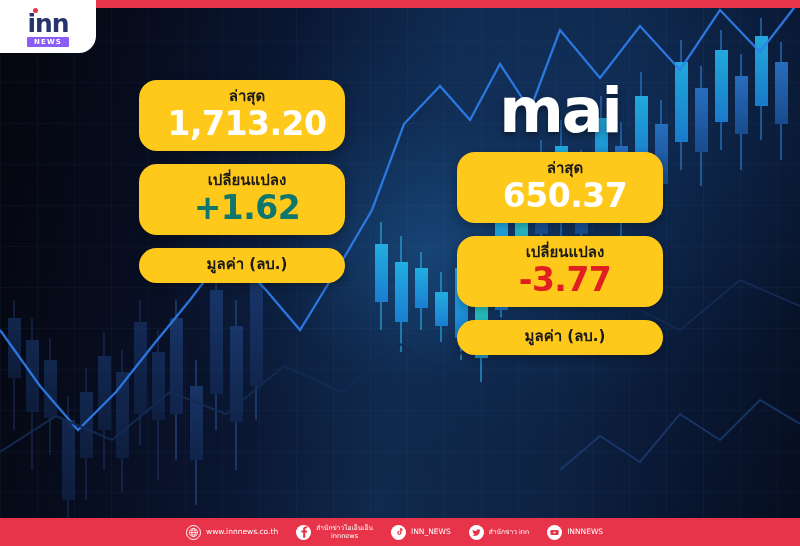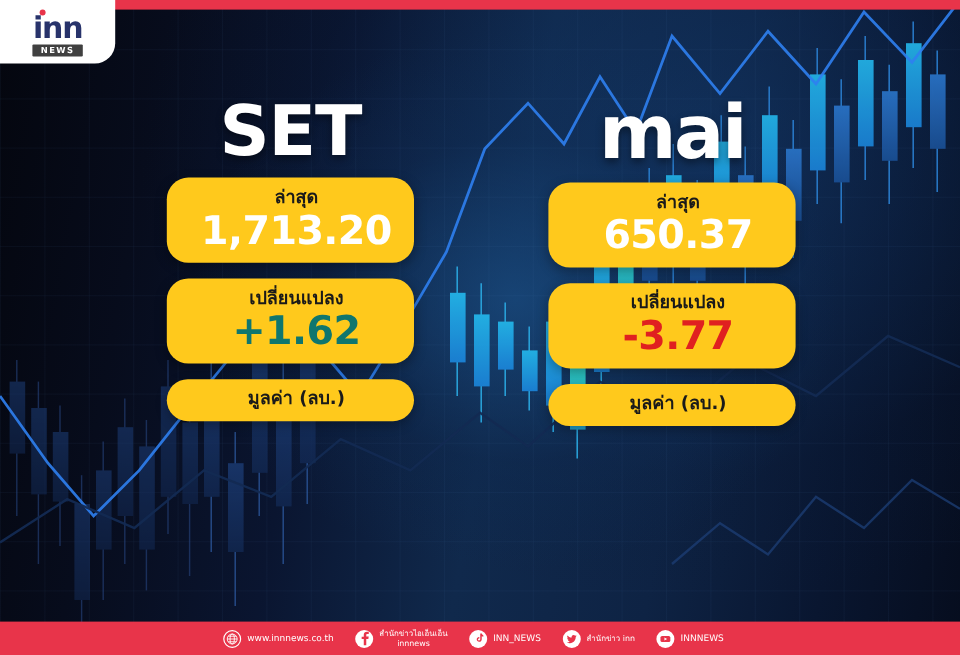--- a/index.html
+++ b/index.html
@@ -59,21 +59,21 @@
     font-family:"DejaVu Sans", sans-serif;
     font-size:25px; font-weight:bold; letter-spacing:-1px;
     color:#28336b; line-height:1; display:block;
   }
   .logo-dot {
     position:absolute; top:-3px; left:6px;
     width:5px; height:5px; border-radius:50%; background:#e8344a;
   }
   .logo-news {
     display:block; margin-top:1px;
-    background:#404040; color:#ffffff;
+    background:#8b5cf6; color:#ffffff;
     font-size:7px; font-weight:bold; letter-spacing:1.2px;
     padding:1px 0 1px 0; border-radius:1px;
   }
 
   
   .col { position:absolute; top:80px; width:260px; z-index:20; }
   .col-set { left:112px; }
   .col-mai { left:430px; }
 
   .index-title {
@@ -259,21 +259,20 @@
 
   <div class="logo-box">
     <div class="logo-inner">
       <span class="logo-dot"></span>
       <span class="logo-word">inn</span>
       <span class="logo-news">NEWS</span>
     </div>
   </div>
 
   <div class="col col-set">
-    <div class="index-title title-set">SET</div>
 
     <div class="card">
       <div class="card-label">ล่าสุด</div>
       <div class="card-value v-white">1,713.20</div>
     </div>
 
     <div class="card">
       <div class="card-label">เปลี่ยนแปลง</div>
       <div class="card-value v-green">+1.62</div>
     </div>

